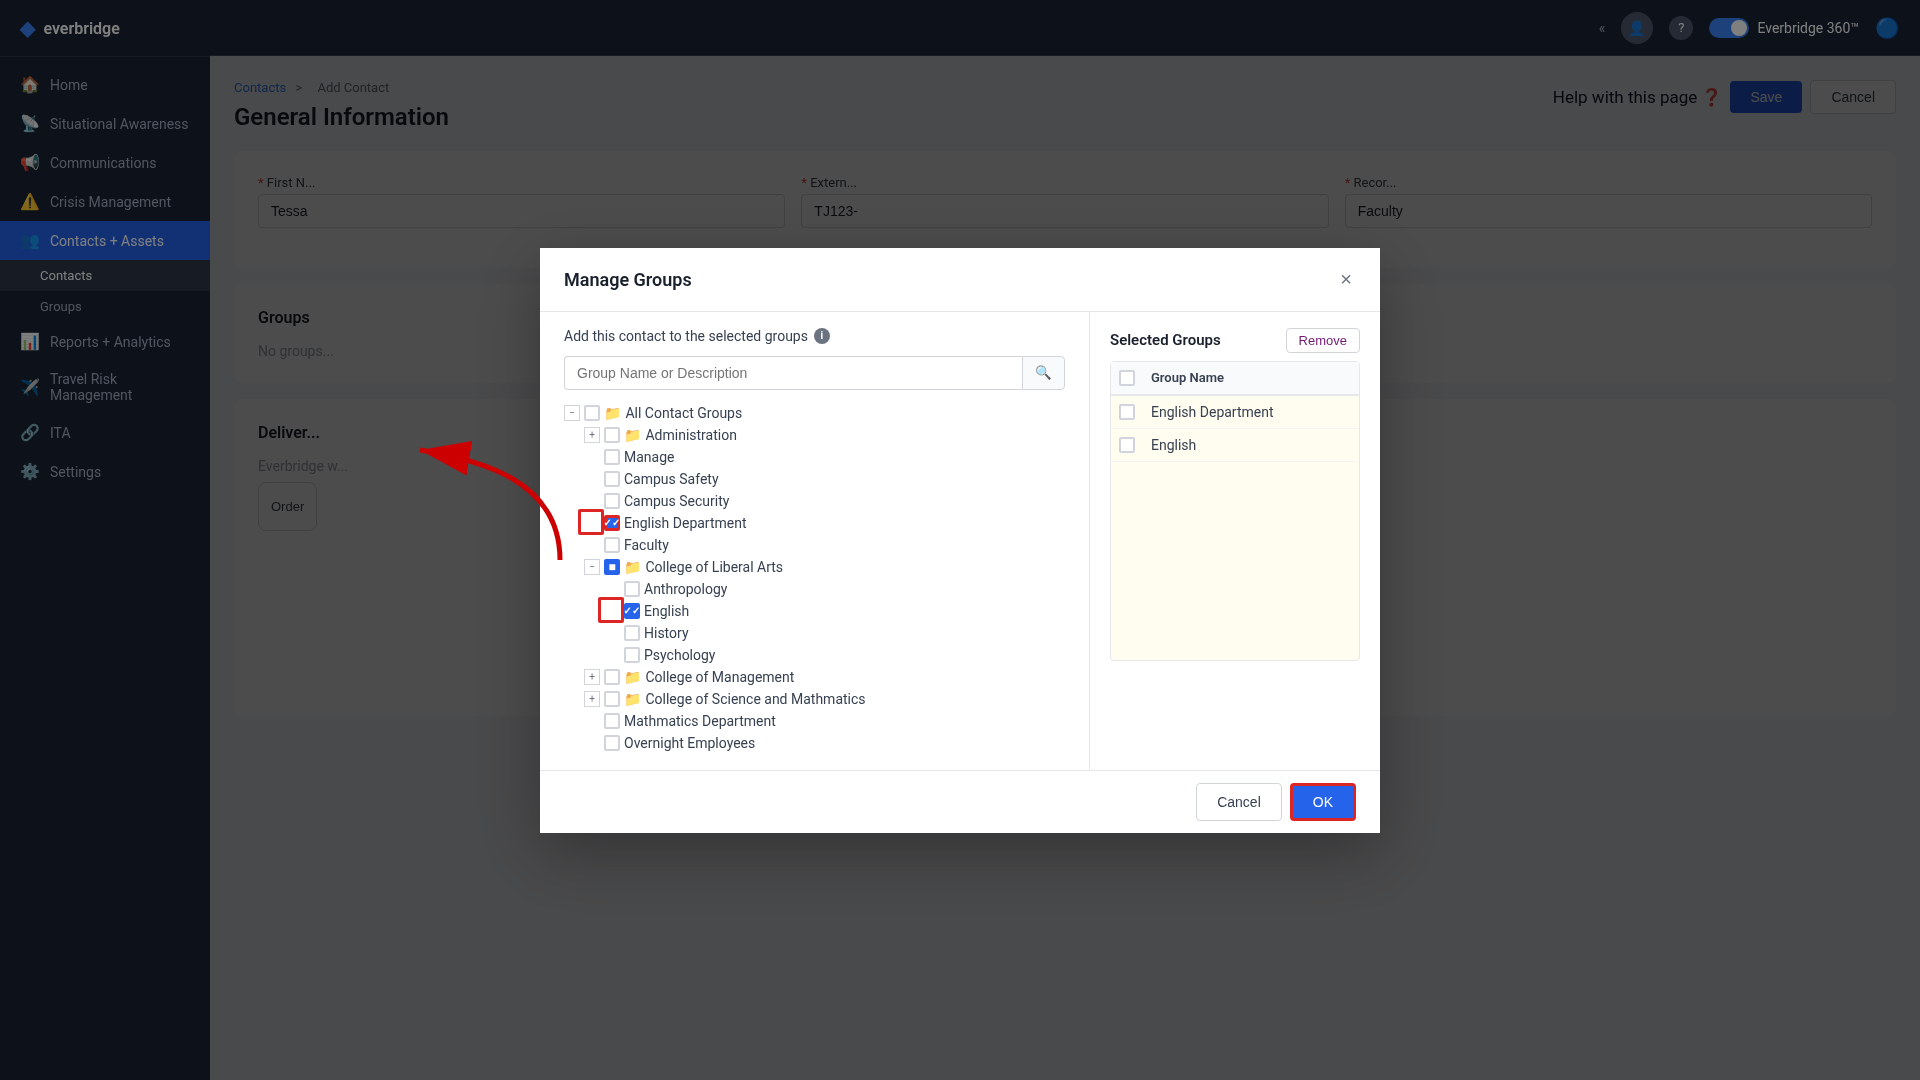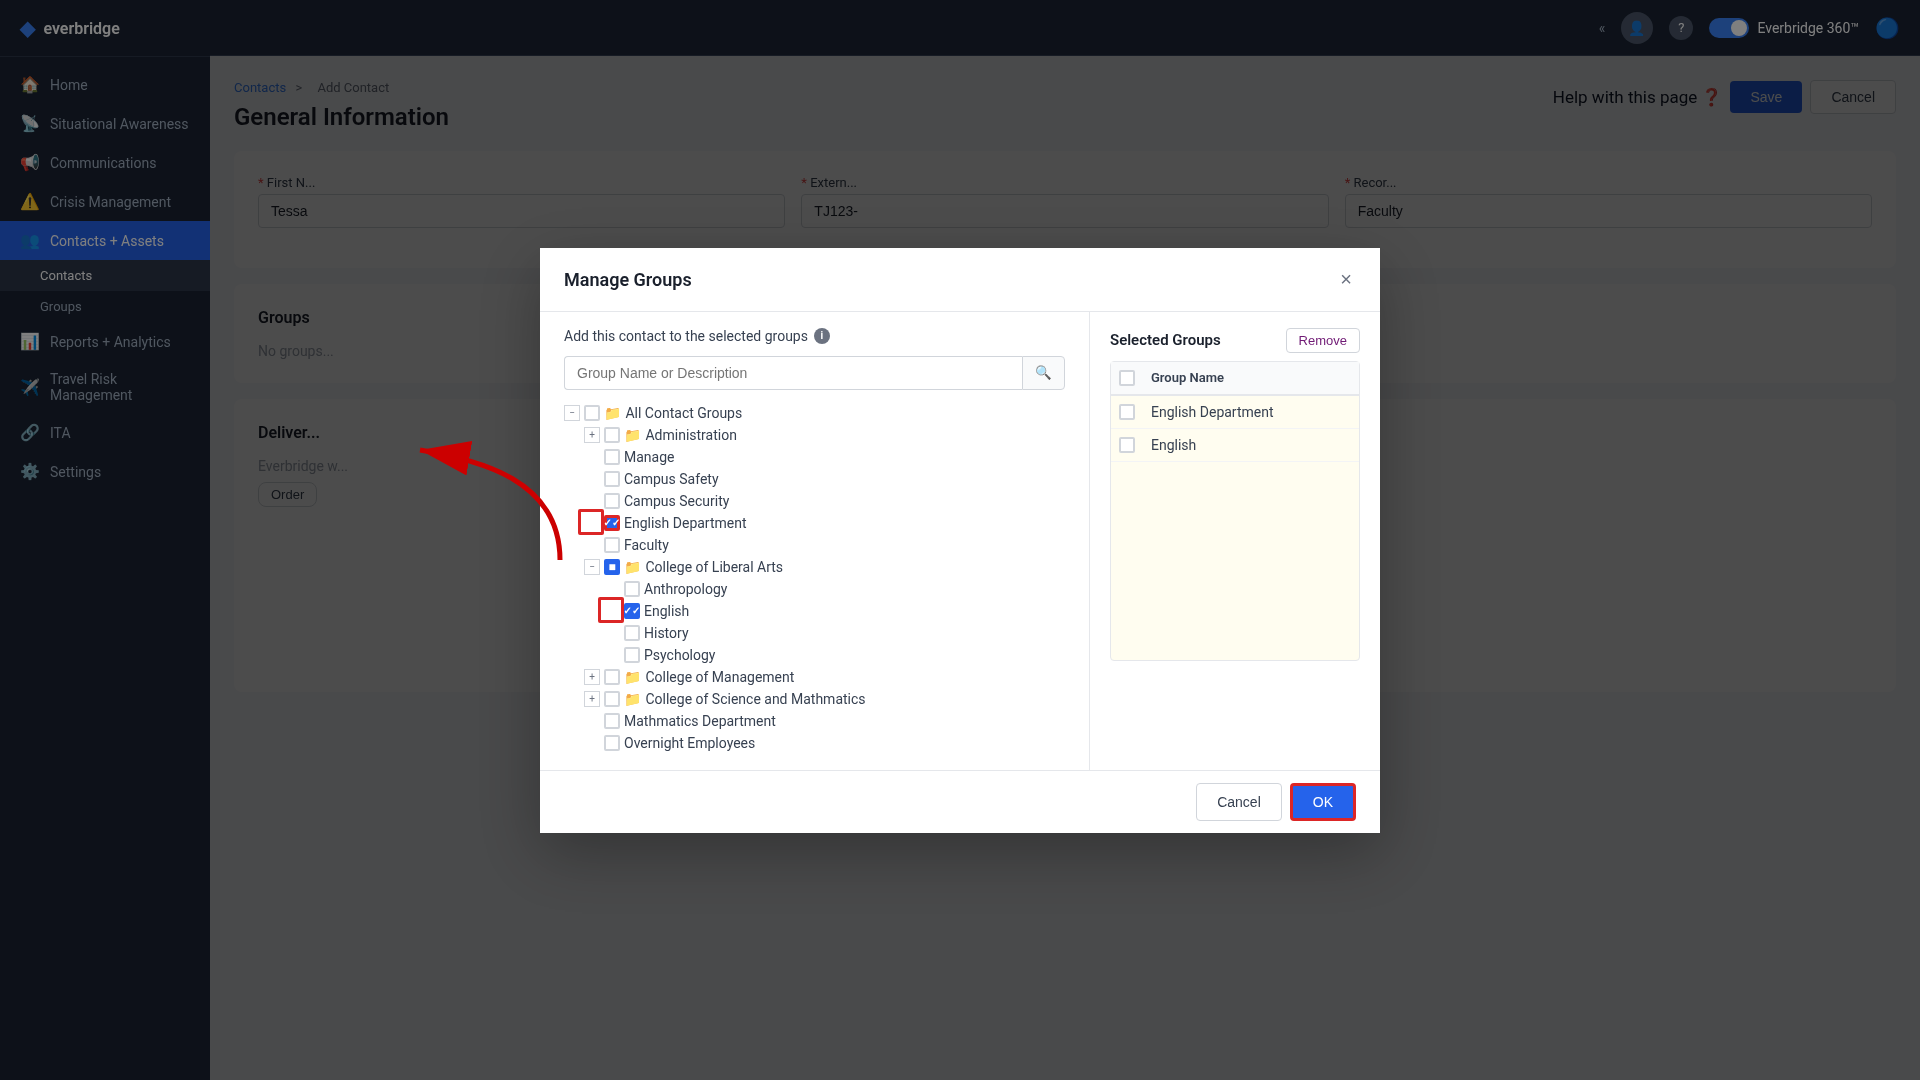--- a/index.html
+++ b/index.html
@@ -61,21 +61,21 @@
     .section-title { font-size: 16px; font-weight: 600; color: #1a202c; margin-bottom: 16px; }
     .form-group { margin-bottom: 16px; }
     .form-label { font-size: 13px; color: #374151; margin-bottom: 4px; display: block; }
     .form-input { width: 100%; padding: 8px 12px; border: 1px solid #d1d5db; border-radius: 4px; font-size: 14px; color: #1a202c; background: white; }
     .form-row { display: flex; gap: 16px; }
     .form-col { flex: 1; }
     .btn-primary { background: #2563eb; color: white; border: none; padding: 8px 20px; border-radius: 4px; font-size: 14px; cursor: pointer; }
     .btn-secondary { background: white; color: #374151; border: 1px solid #d1d5db; padding: 8px 20px; border-radius: 4px; font-size: 14px; cursor: pointer; }
     .help-link { color: #0f172a; font-size: 17px; display: flex; align-items: center; gap: 4px; cursor: pointer; }
     .no-groups { color: #9ca3af; font-size: 14px; }
-    .order-btn { background: white; border: 1px solid #d1d5db; padding: 4px 12px; border-radius: 8px; font-size: 13px; cursor: pointer; color: #374151; }
+    .order-btn { background: white; border: 1px solid #d1d5db; padding: 16px 12px; border-radius: 8px; font-size: 13px; cursor: pointer; color: #374151; }
 
     
     .overlay {
       position: fixed; top: 0; left: 0; right: 0; bottom: 0;
       background: rgba(0,0,0,0.5); z-index: 100; display: flex; align-items: center; justify-content: center;
     }
 
     
     .modal {
       background: white; border-radius: 0; width: 840px; max-height: 620px;

